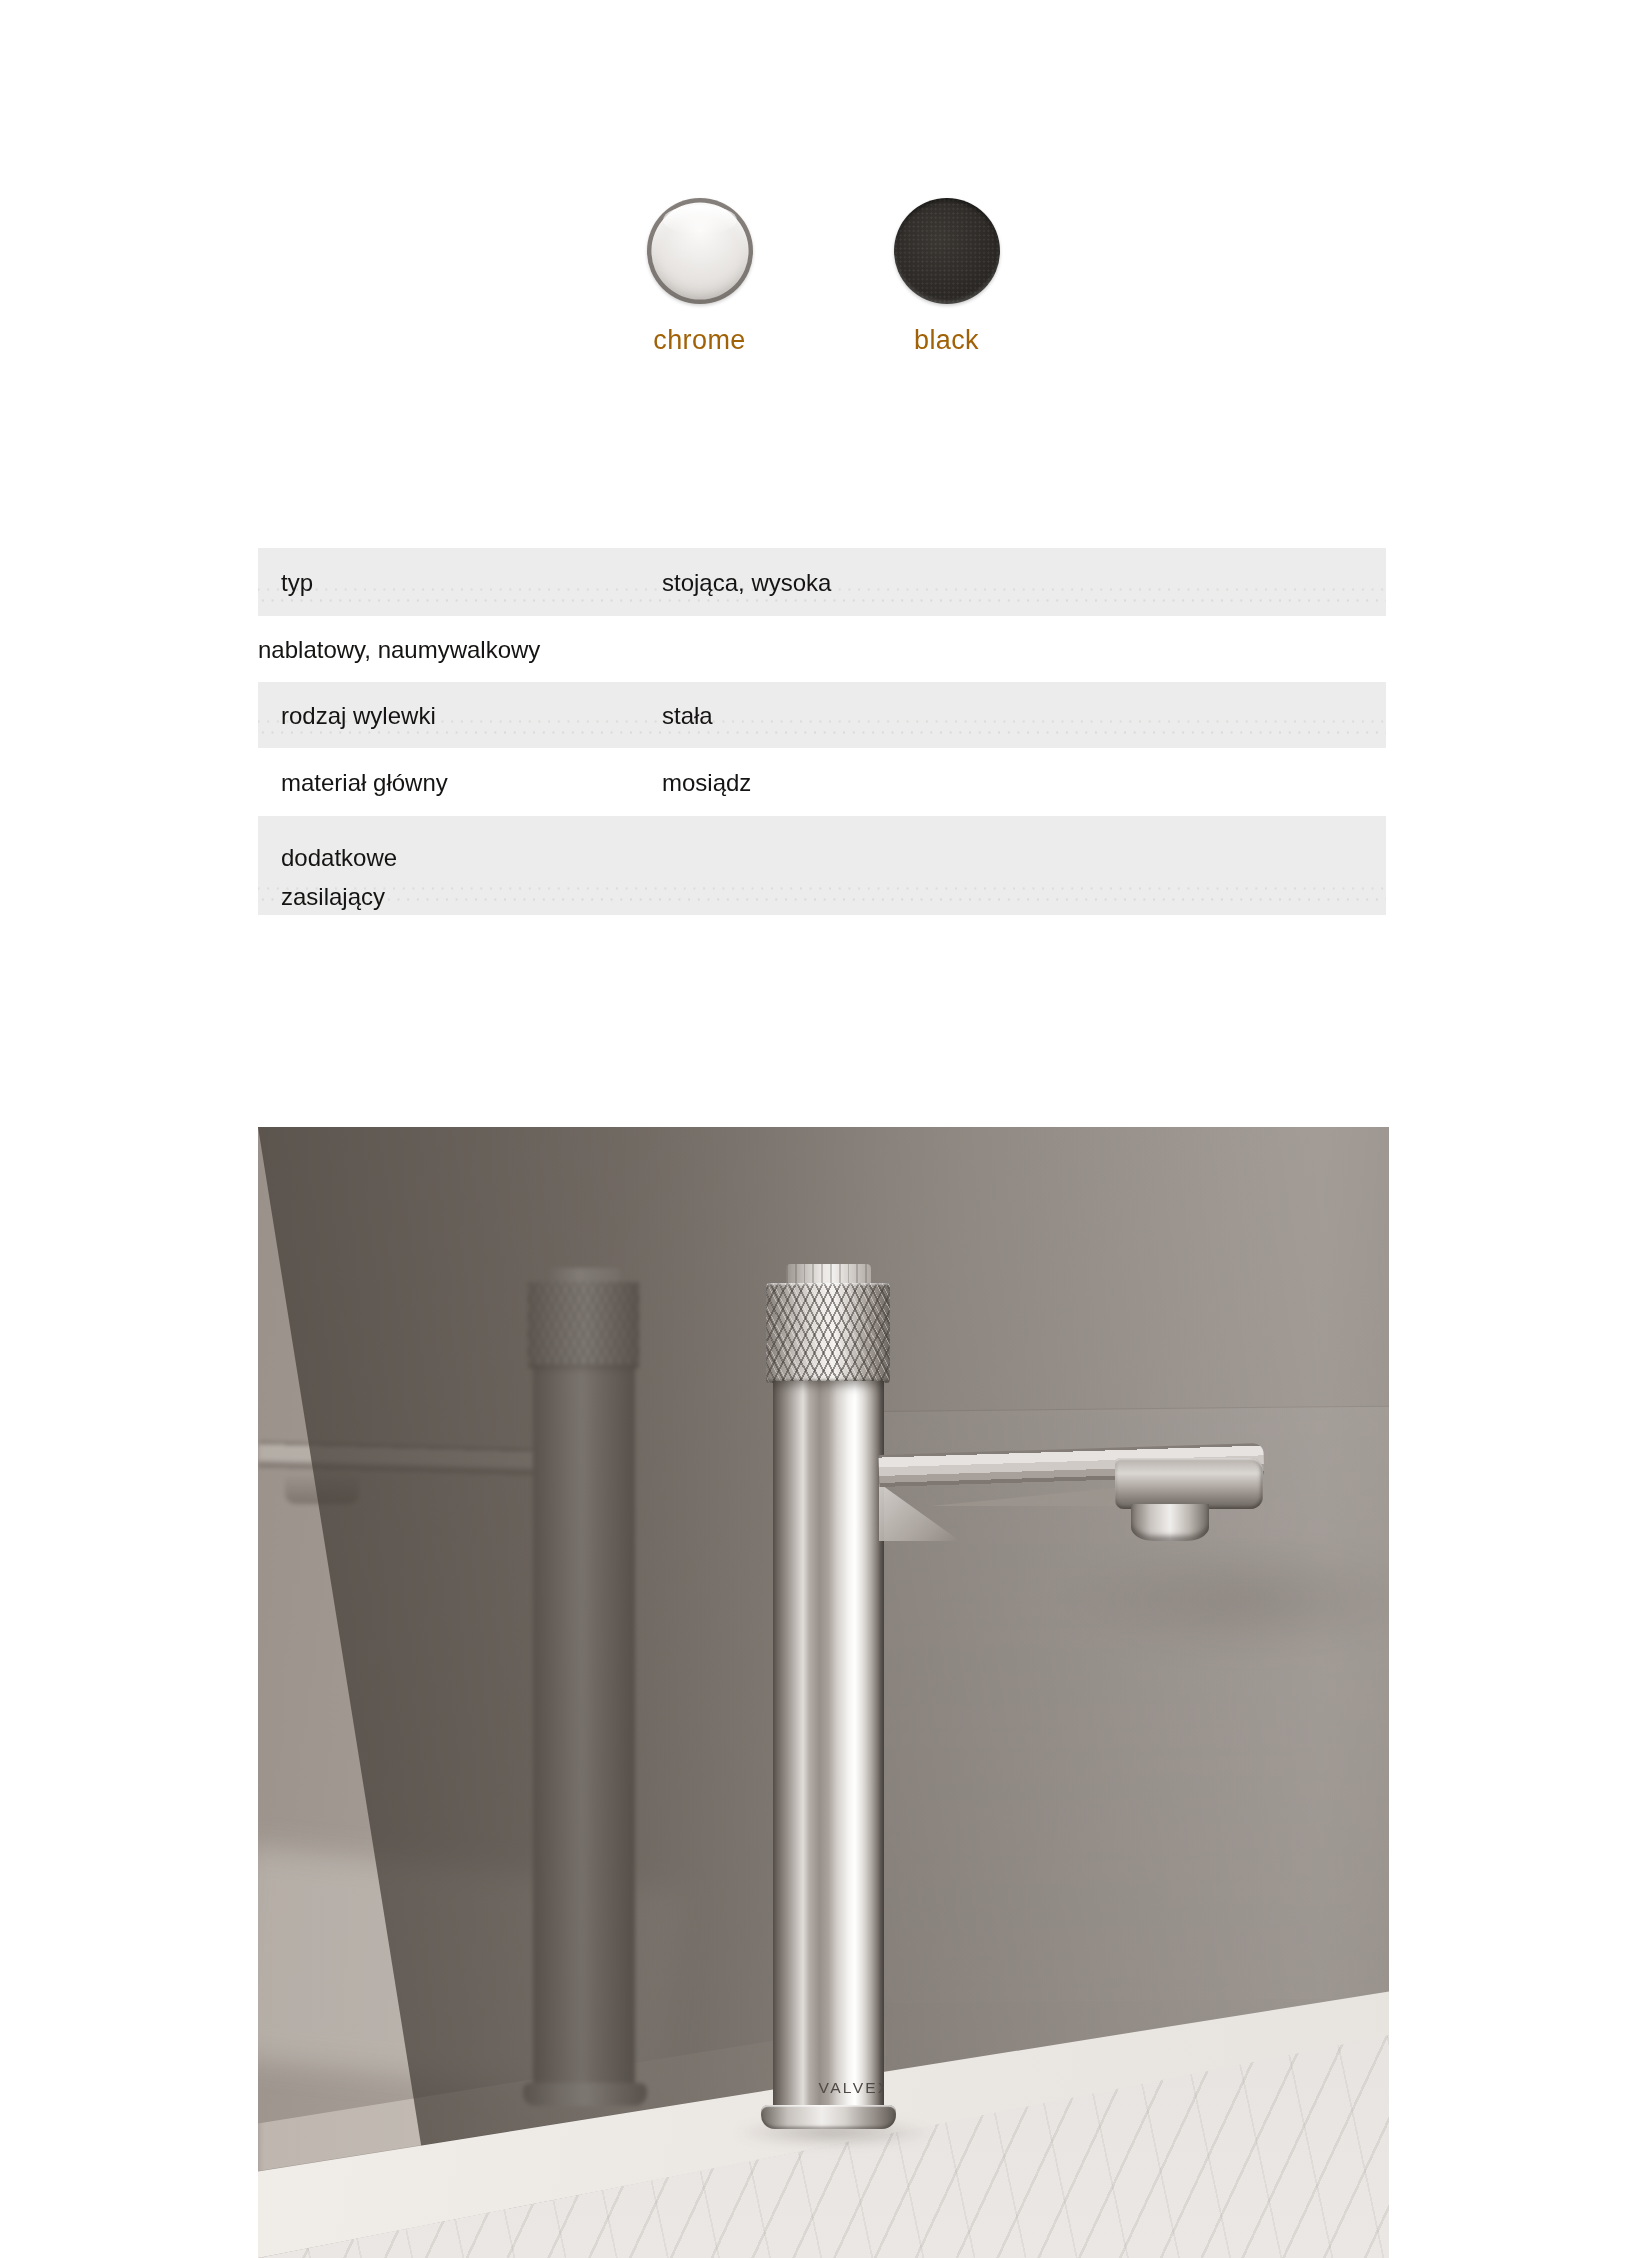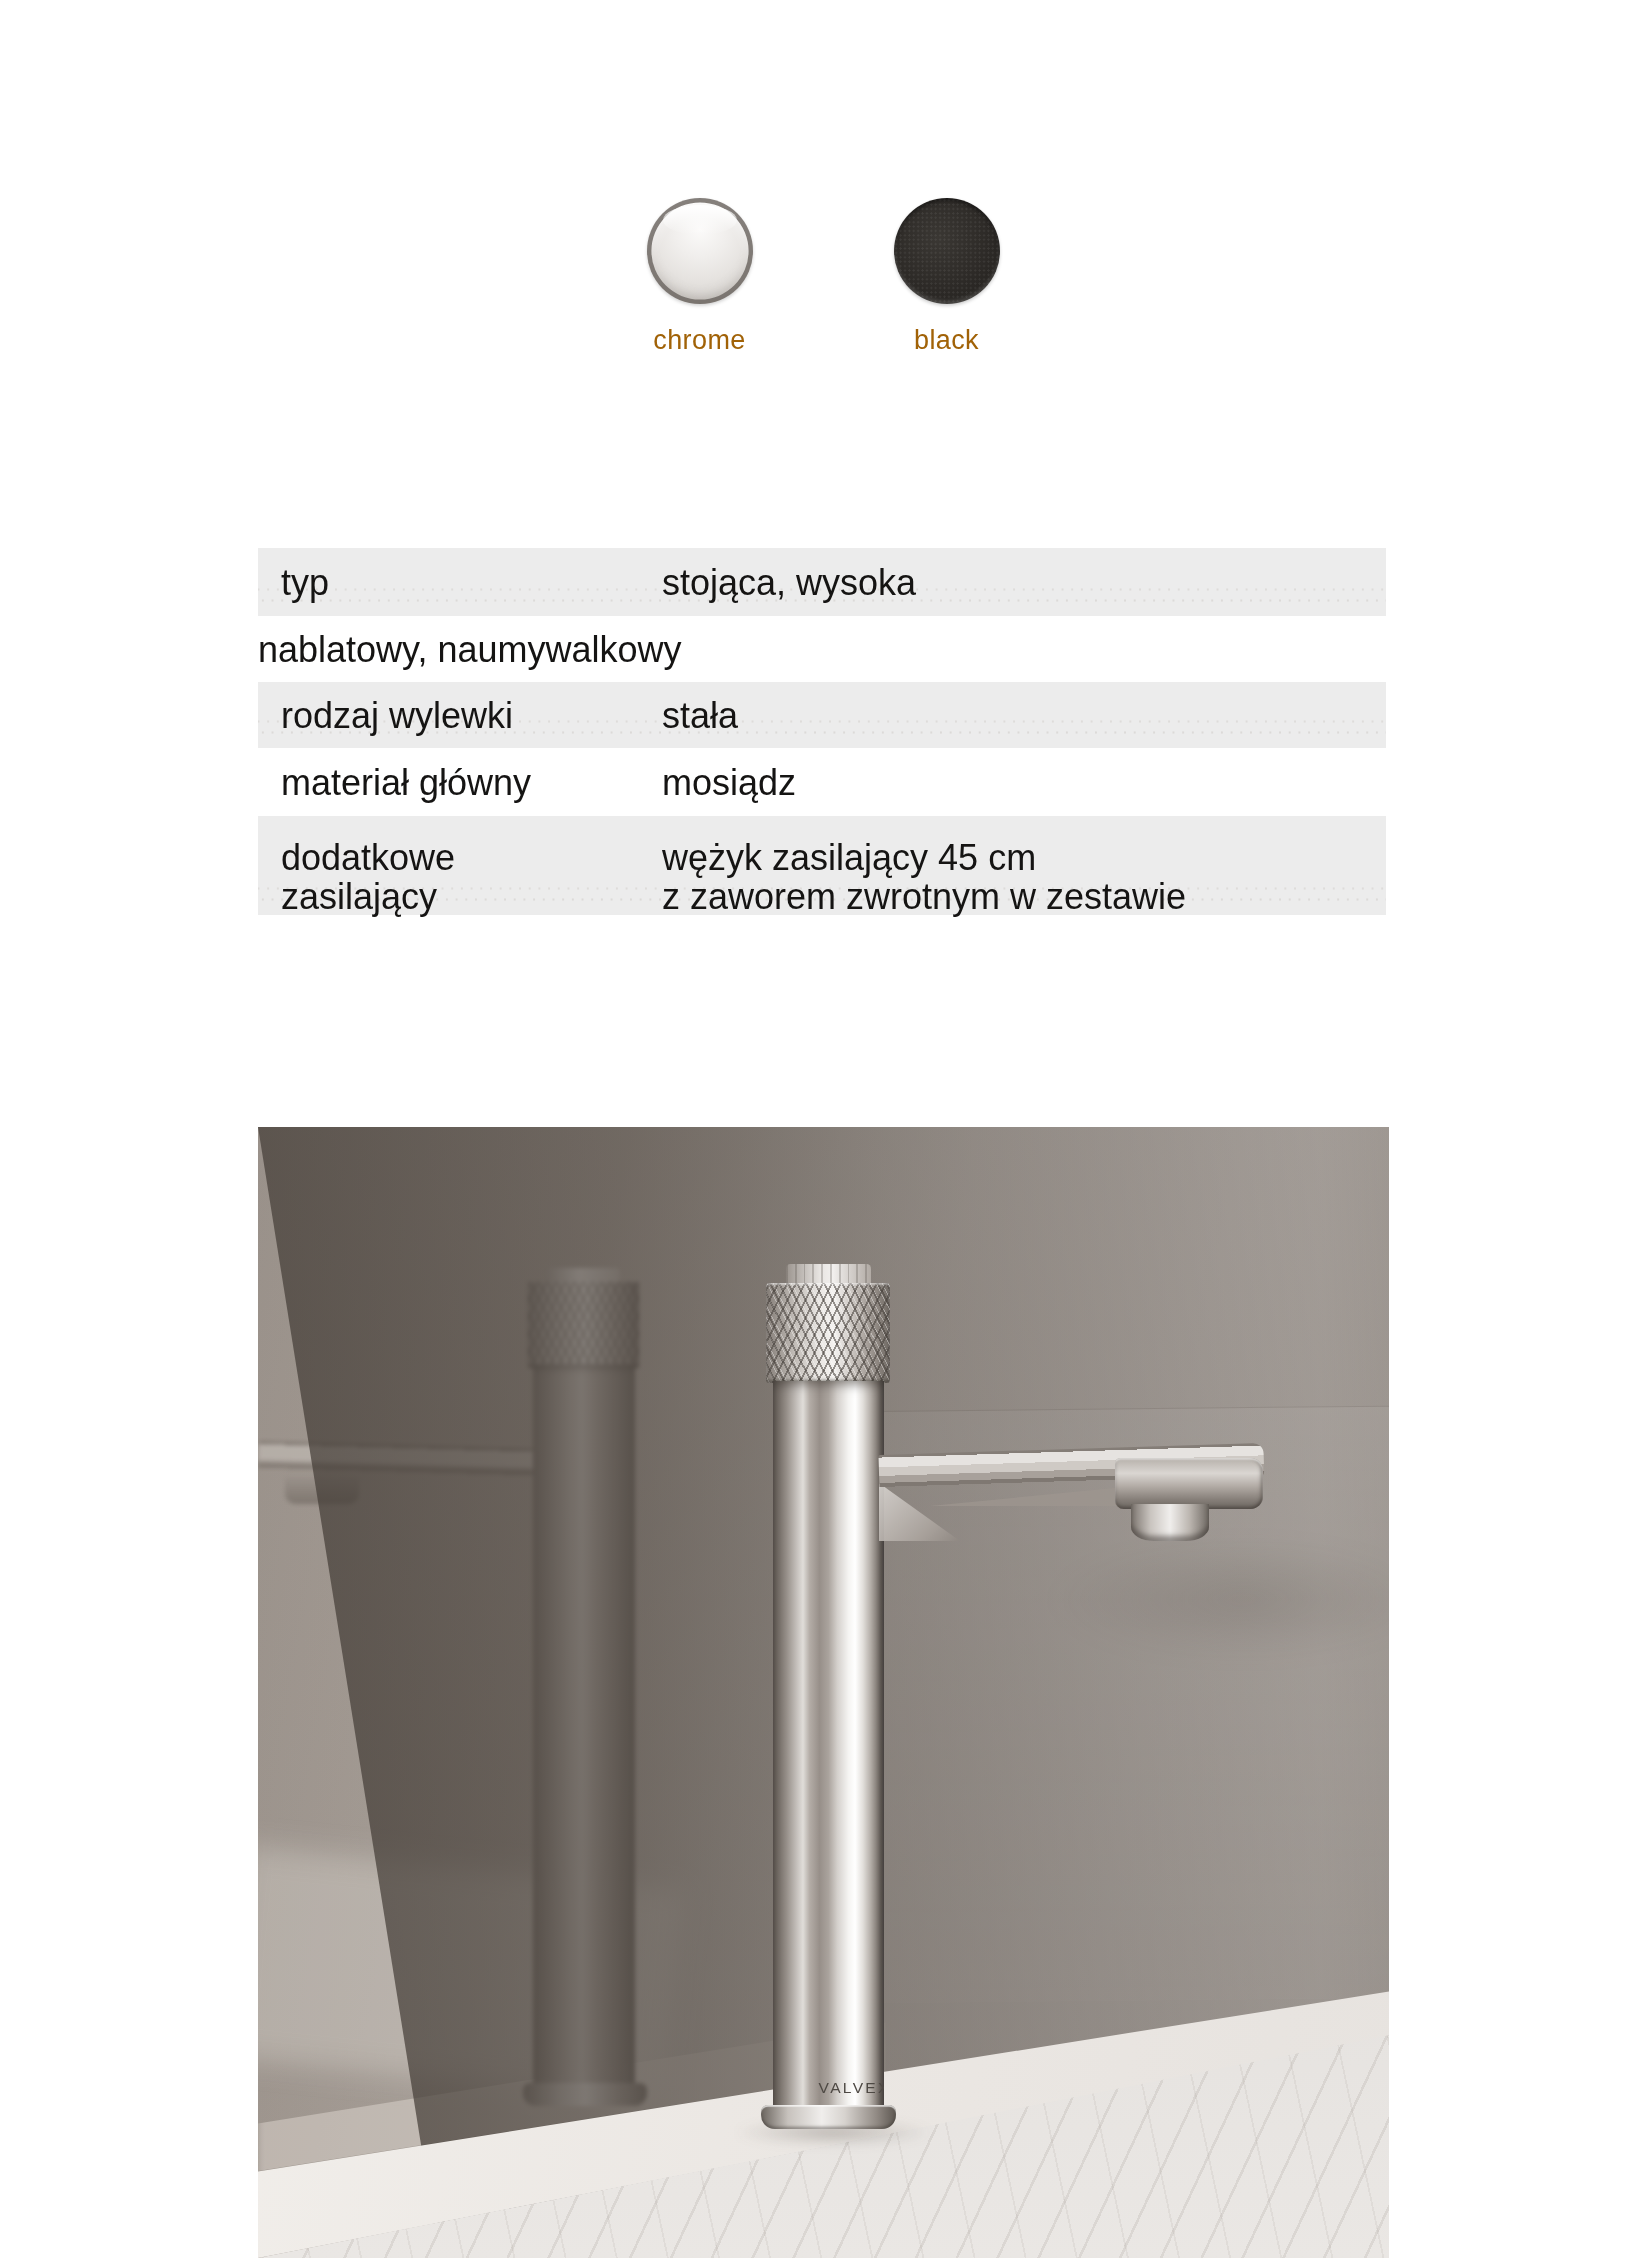--- a/index.html
+++ b/index.html
@@ -54,21 +54,21 @@
   .trow.shaded{
     background-color:#ececec;
     background-image:
       radial-gradient(circle, #dcdad8 0.9px, transparent 1.1px),
       radial-gradient(circle, #dedcda 0.9px, transparent 1.1px);
     background-size:9.7px 2.6px, 9.7px 2.6px;
     background-position:0 calc(100% - 14px), 5.3px calc(100% - 25px);
     background-repeat:repeat-x;
   }
   .tlabel,.tvalue{
-    font-size:36px;color:#151413;line-height:39px;white-space:nowrap;
+    font-size:24px;color:#151413;line-height:39px;white-space:nowrap;
   }
   .tlabel{padding-left:23px;width:404px;flex:0 0 auto;box-sizing:border-box;}
   .trow.h5 .tlabel,.trow.h5 .tvalue{padding-top:22px;}
   .tline{display:block;}
 
   
   .photo{
     left:258px;top:1127px;width:1131px;height:1131px;overflow:hidden;
     background:linear-gradient(100deg,#a79f98 0%, #b2aaa3 28%, #c5bfb9 44%, #cfc9c4 54%, #d6d1cd 74%, #d8d4d0 100%);
   }
@@ -241,24 +241,20 @@
   </div>
   <div class="trow h4">
     <div class="tlabel">materiał główny</div>
     <div class="tvalue">mosiądz</div>
   </div>
   <div class="trow h5 shaded">
     <div class="tlabel">
       <span class="tline">dodatkowe</span>
       <span class="tline">zasilający</span>
     </div>
-    <div class="tvalue">
-      <span class="tline">wężyk zasilający 45 cm</span>
-      <span class="tline">z zaworem zwrotnym w zestawie</span>
-    </div>
   </div>
 </div>
 
 <div class="abs photo">
   <div class="layer mirror-shade abs"></div>
   <div class="mirror-glare abs"></div>
   <div class="layer reflection-band"></div>
   <div class="wall-light abs"></div>
   <div class="spout-wall-shadow abs"></div>
 

